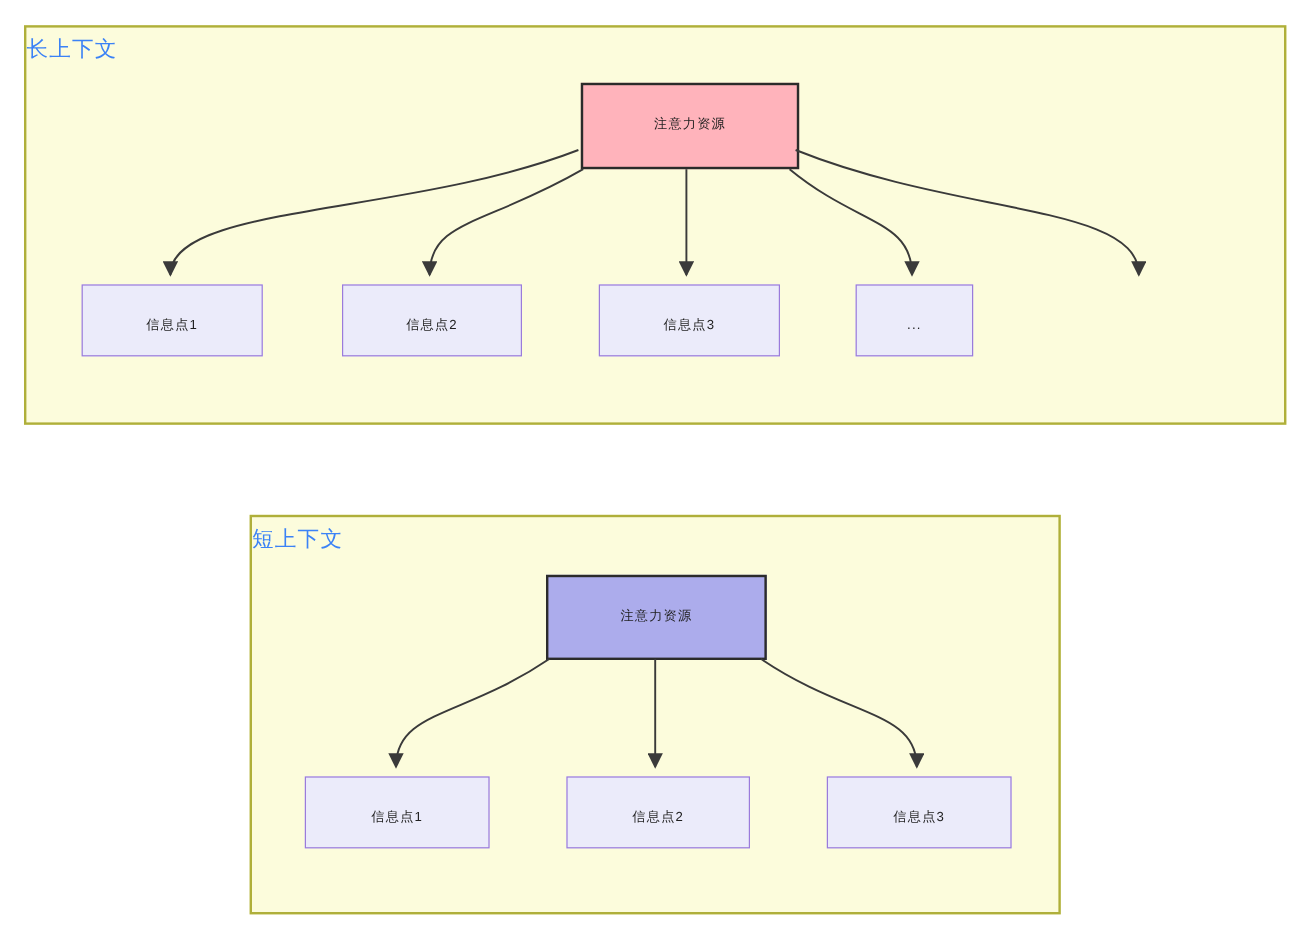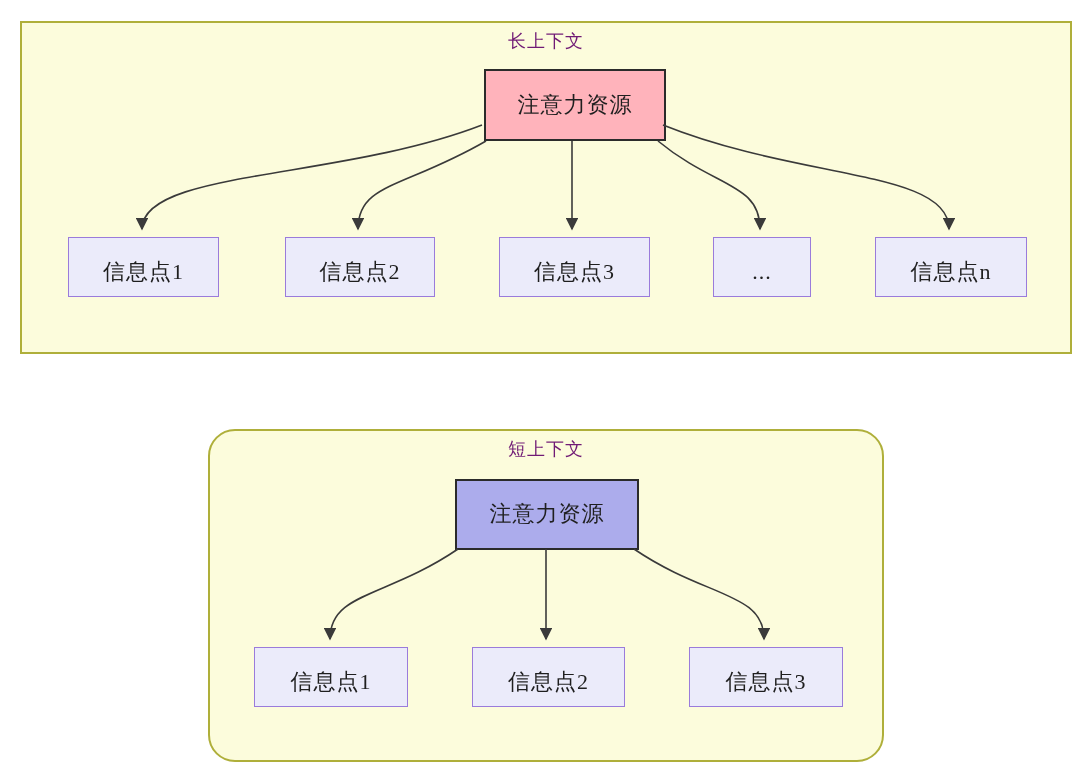--- a/index.html
+++ b/index.html
@@ -11,39 +11,38 @@
     font-family: "Liberation Sans", sans-serif;
     overflow: hidden;
   }
   .container {
     position: absolute;
     background: var(--container-fill, #fcfcdc);
     border: 2px solid var(--container-border, #afaf3a);
     box-sizing: border-box;
   }
   .container.long { left: 20px; top: 21px; width: 1052px; height: 333px; }
-  .container.short { left: 208px; top: 429px; width: 676px; height: 333px; border-radius: 27px; }
+  .container.short { left: 208px; top: 429px; width: 676px; height: 333px; }
   .section-title {
     position: absolute;
     top: 6px;
     left: 0;
     width: 100%;
-    text-align: center;
+    text-align: left;
     font-size: 18px;
-    color: #701a75;
+    color: #3b82f6;
     letter-spacing: 1px;
   }
   .node {
     position: absolute;
     box-sizing: border-box;
     text-align: center;
-    font-size: 22px;
+    font-size: 11px;
     color: #1f1f1f;
     letter-spacing: 1px;
-    font-family: Liberation Serif, serif;
   }
   .attention {
     border: 2.5px solid var(--attention-border, #2b2b2b);
     height: 72px;
     line-height: 67px;
   }
   .attention.long-fill { background: var(--attention-long-fill, #ffb3bb); left: 462px; top: 46px; width: 182px; }
   .attention.short-fill { background: var(--attention-short-fill, #acacec); left: 245px; top: 48px; width: 184px; height: 71px; line-height: 66px; }
   .info {
     background: var(--info-fill, #ebebfa);
@@ -69,21 +68,20 @@
 
 <div class="canvas">
 
   <section class="container long">
     <div class="section-title">长上下文</div>
     <div class="node attention long-fill">注意力资源</div>
     <div class="node info" style="left:46px;  top:214px; width:151px;">信息点1</div>
     <div class="node info" style="left:263px; top:214px; width:150px;">信息点2</div>
     <div class="node info" style="left:477px; top:214px; width:151px;">信息点3</div>
     <div class="node info" style="left:691px; top:214px; width:98px;">...</div>
-    <div class="node info" style="left:853px; top:214px; width:152px;">信息点n</div>
   </section>
 
   <section class="container short">
     <div class="section-title">短上下文</div>
     <div class="node attention short-fill">注意力资源</div>
     <div class="node info" style="left:44px;  top:216px; width:154px;">信息点1</div>
     <div class="node info" style="left:262px; top:216px; width:153px;">信息点2</div>
     <div class="node info" style="left:479px; top:216px; width:154px;">信息点3</div>
   </section>
 

